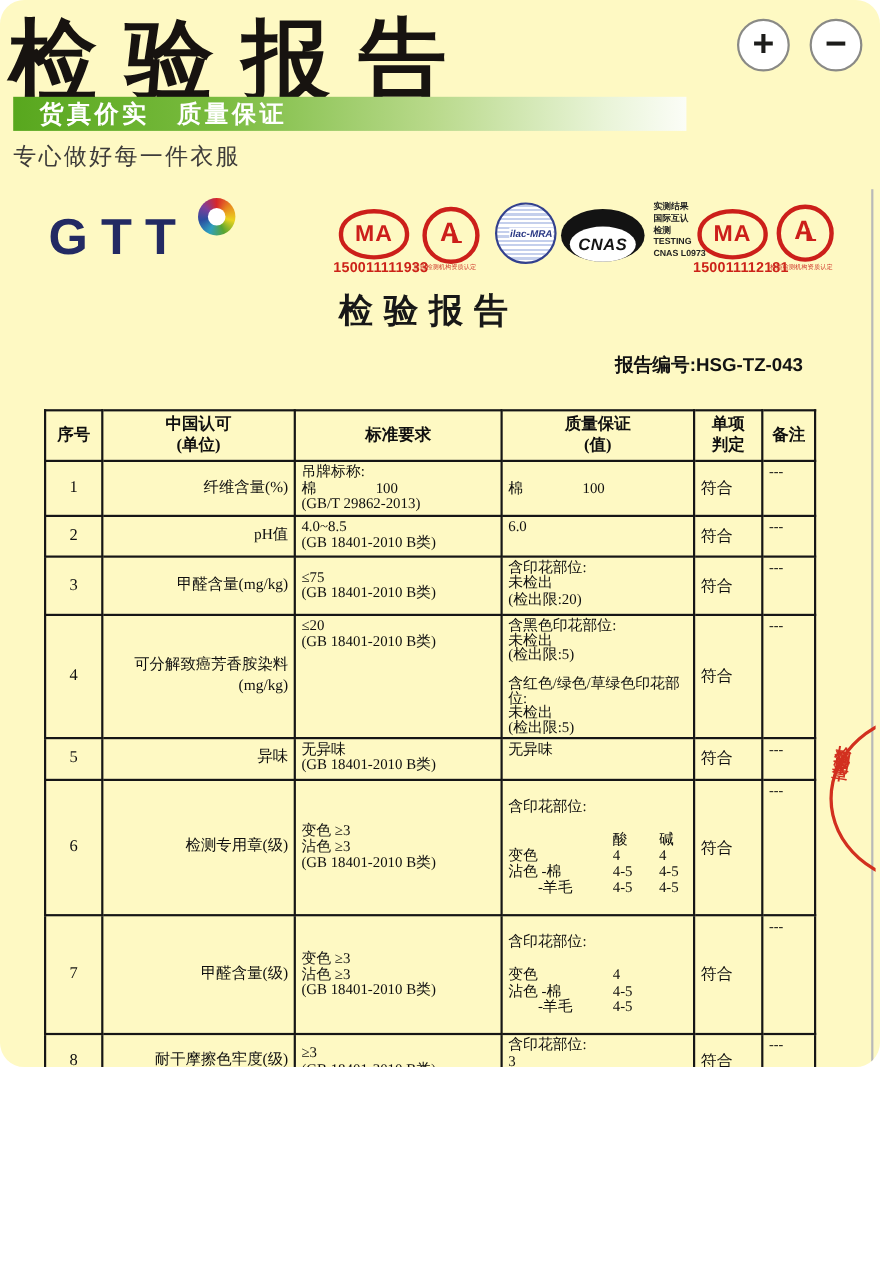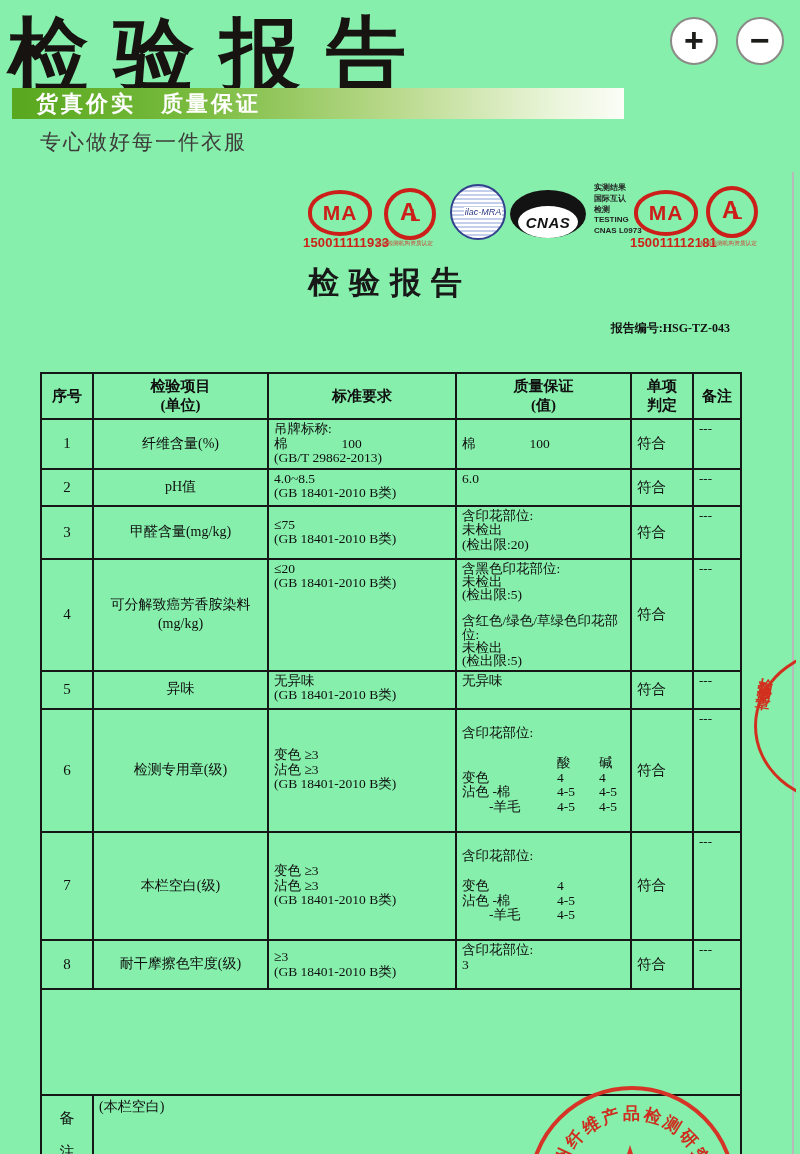--- a/index.html
+++ b/index.html
@@ -1,32 +1,32 @@
 <!DOCTYPE html>
 <html><head>
 <meta charset="utf-8">
 <style>
   html,body{margin:0;padding:0;background:#ffffff;}
-  .page{position:relative;width:800px;height:1154px;background:#86efac;overflow:hidden;
-        font-family:"Liberation Sans","DejaVu Sans",sans-serif;color:#111;}
+  .page{position:relative;width:800px;height:970px;background:#fef9c3;overflow:hidden;
+        font-family:"Liberation Sans","DejaVu Sans",sans-serif;color:#111;border-radius:22px;}
 
   
   .hdr-title{position:absolute;left:8px;top:2px;font-size:80px;font-weight:900;
              letter-spacing:26px;color:#171310;white-space:nowrap;}
   .zoom-btn{position:absolute;width:44px;height:44px;border:2px solid #8a8a86;border-radius:50%;
             background:#fff;display:flex;align-items:center;justify-content:center;}
   .zoom-btn span{font-size:34px;font-weight:900;color:#1c1c1a;line-height:1;margin-top:-3px;}
   .z-in{left:670px;top:17px;}
   .z-out{left:736px;top:17px;}
 
   .banner{position:absolute;left:12px;top:88px;width:612px;height:31px;
           background:linear-gradient(90deg,#58a71e 0%,#79bb3e 30%,#b8d98a 62%,#e9f4d8 88%,#fbfdf7 100%);
           display:flex;align-items:center;}
   .banner span{color:#fff;font-size:22px;font-weight:900;letter-spacing:3px;padding-left:24px;font-family:Liberation Mono, monospace;}
-  .slogan{position:absolute;left:12px;top:128px;font-size:21px;color:#3e3c3a;letter-spacing:2px;margin-left:28px;}
+  .slogan{position:absolute;left:12px;top:128px;font-size:21px;color:#3e3c3a;letter-spacing:2px;}
 
   
   .page-edge{position:absolute;left:792px;top:172px;width:2px;height:982px;background:#b9b9b9;}
 
   
   .gtt{position:absolute;left:44px;top:188px;}
   .gtt-t{font-size:46px;font-weight:900;letter-spacing:12px;color:#232a63;font-family:"Liberation Sans",sans-serif;}
   .gtt-swirl{position:absolute;left:136px;top:-8px;width:34px;height:34px;border-radius:50%;
              background:conic-gradient(#d8262b,#e88b1f,#ead31f,#58a531,#2f9fbf,#2b4ea0,#7e3f9a,#d8262b);}
   .gtt-swirl::after{content:"";position:absolute;left:9px;top:9px;width:16px;height:16px;border-radius:50%;background:#fff;}
@@ -36,43 +36,43 @@
   .cma span{font-size:21px;font-weight:900;color:#cc1f1a;letter-spacing:1px;}
   .cma-num{position:absolute;font-size:13px;font-weight:bold;color:#cc2218;letter-spacing:0.2px;}
   .cal{position:absolute;width:44px;height:44px;border:4px solid #cc1f1a;border-radius:50%;}
   .cal .cal-a{position:absolute;left:12px;top:6px;font-size:24px;font-weight:900;color:#cc1f1a;}
   .cal .cal-l{position:absolute;left:22px;top:14px;font-size:17px;font-weight:900;color:#cc1f1a;}
   .cal-cap{position:absolute;font-size:6px;color:#d0392c;white-space:nowrap;transform:scale(0.95);transform-origin:left top;}
 
   .ilac{position:absolute;left:450px;top:184px;width:52px;height:52px;border:2px solid #33418e;border-radius:50%;
         background:repeating-linear-gradient(0deg,#ffffff 0 2px,#c4cfec 2px 4px);
         display:flex;align-items:center;justify-content:center;overflow:hidden;}
-  .ilac span{font-size:9px;font-weight:normal;color:#2c3a85;background:#fff;padding:0 1px;font-style:italic;margin-left:10px;}
+  .ilac span{font-size:9px;font-weight:bold;color:#2c3a85;background:#fff;padding:0 1px;font-style:italic;margin-left:10px;}
 
   .cnas{position:absolute;left:510px;top:190px;width:76px;height:48px;background:#131313;border-radius:50%;
         display:flex;align-items:flex-end;justify-content:center;}
   .cnas-in{width:60px;height:32px;background:#fff;border-radius:50%;display:flex;align-items:center;justify-content:center;}
   .cnas-in span{font-size:15px;font-weight:900;font-style:italic;color:#131313;letter-spacing:0.5px;}
   .cnas-side{position:absolute;left:594px;top:183px;font-size:8px;font-weight:bold;color:#232323;line-height:1.35;}
 
   
   .rpt-title{position:absolute;left:40px;top:262px;width:700px;text-align:center;
              font-family:"Liberation Serif","DejaVu Serif",serif;font-size:31px;font-weight:bold;letter-spacing:10px;color:#181818;}
   .rpt-no{position:absolute;left:400px;top:320px;width:330px;text-align:right;
-          font-size:12px;font-weight:bold;color:#131313;font-family:Liberation Serif, serif;}
+          font-size:17px;font-weight:bold;color:#131313;}
   .rpt-pages{position:absolute;left:440px;top:343px;width:302px;text-align:right;
              font-family:"Liberation Serif","DejaVu Serif",serif;font-size:14px;color:#131313;}
 
   
   .rpt-table{position:absolute;left:40px;top:372px;width:700px;border-collapse:collapse;table-layout:fixed;
              font-family:"Liberation Serif","DejaVu Serif",serif;color:#0f0f0f;}
   .rpt-table td,.rpt-table th{border:2px solid #161616;padding:2px 5px;overflow:hidden;}
   .rpt-table th{font-size:15px;white-space:pre-line;vertical-align:middle;text-align:center;line-height:1.25;}
   .c-no{text-align:center;vertical-align:middle;font-size:15px;}
-  .c-item{text-align:center;vertical-align:middle;font-size:14px;white-space:pre-line;line-height:1.3;}
+  .c-item{text-align:right;vertical-align:middle;font-size:14px;white-space:pre-line;line-height:1.3;}
   .c-std{font-size:13.5px;vertical-align:top;white-space:pre-line;line-height:14.5px;}
   .c-res{font-size:13.5px;vertical-align:top;white-space:pre-line;line-height:14.5px;}
   .tight{line-height:13.2px;}
   .va-m{vertical-align:middle;}
   .c-verdict{text-align:left;vertical-align:middle;font-size:14.5px;}
   .c-note{vertical-align:top;font-size:13px;line-height:1;padding-top:2px;}
   .c-remark-label{text-align:center;vertical-align:middle;font-size:15px;white-space:pre-line;line-height:2.3;}
   .c-remark-content{vertical-align:top;font-size:14px;}
   .res-head{margin-bottom:1px;}
   .g3{display:grid;grid-template-columns:95px 42px 50px;}
@@ -104,20 +104,24 @@
   <div class="zoom-btn z-out">
     <span>−</span>
   </div>
   <div class="banner">
     <span>货真价实　质量保证</span>
   </div>
   <div class="slogan">专心做好每一件衣服</div>
 
   <div class="page-edge"></div>
 
+  <div class="gtt">
+    <span class="gtt-t">GTT</span>
+    <span class="gtt-swirl"></span>
+  </div>
 
   <div class="cma" style="left:308px;top:190px;">
     <span>MA</span>
   </div>
   <div class="cma-num" style="left:303px;top:235px;">150011111933</div>
   <div class="cal" style="left:384px;top:188px;">
     <span class="cal-a">A</span>
     <span class="cal-l">L</span>
   </div>
   <div class="cal-cap" style="left:376px;top:239px;">检验检测机构资质认定</div>
@@ -157,21 +161,21 @@
       <col style="width:52px">
         <col style="width:175px">
         <col style="width:188px">
       <col style="width:175px">
         <col style="width:62px">
         <col style="width:48px">
     </colgroup>
     <tbody>
         <tr style="height:46px">
       <th>序号</th>
-      <th>检验项目
+      <th>中国认可
 (单位)</th>
       <th>标准要求</th>
       <th>质量保证
 (值)</th>
       <th>单项
 判定</th>
       <th>备注</th>
     </tr>
     <tr style="height:48px">
       <td class="c-no">1</td>
@@ -250,21 +254,21 @@
           <span>　　-羊毛</span>
           <span>4-5</span>
           <span>4-5</span>
         </div>
       </td>
       <td class="c-verdict">符合</td>
       <td class="c-note">---</td>
     </tr>
     <tr style="height:62px">
       <td class="c-no">7</td>
-      <td class="c-item">本栏空白(级)</td>
+      <td class="c-item">甲醛含量(级)</td>
       <td class="c-std va-m">变色 ≥3
 沾色 ≥3
 (GB 18401-2010 B类)</td>
       <td class="c-res">
         <div class="res-head">含印花部位:</div>
         <div class="g2">
           <span>变色</span>
           <span>4</span>
           <span>沾色 -棉</span>
           <span>4-5</span>

